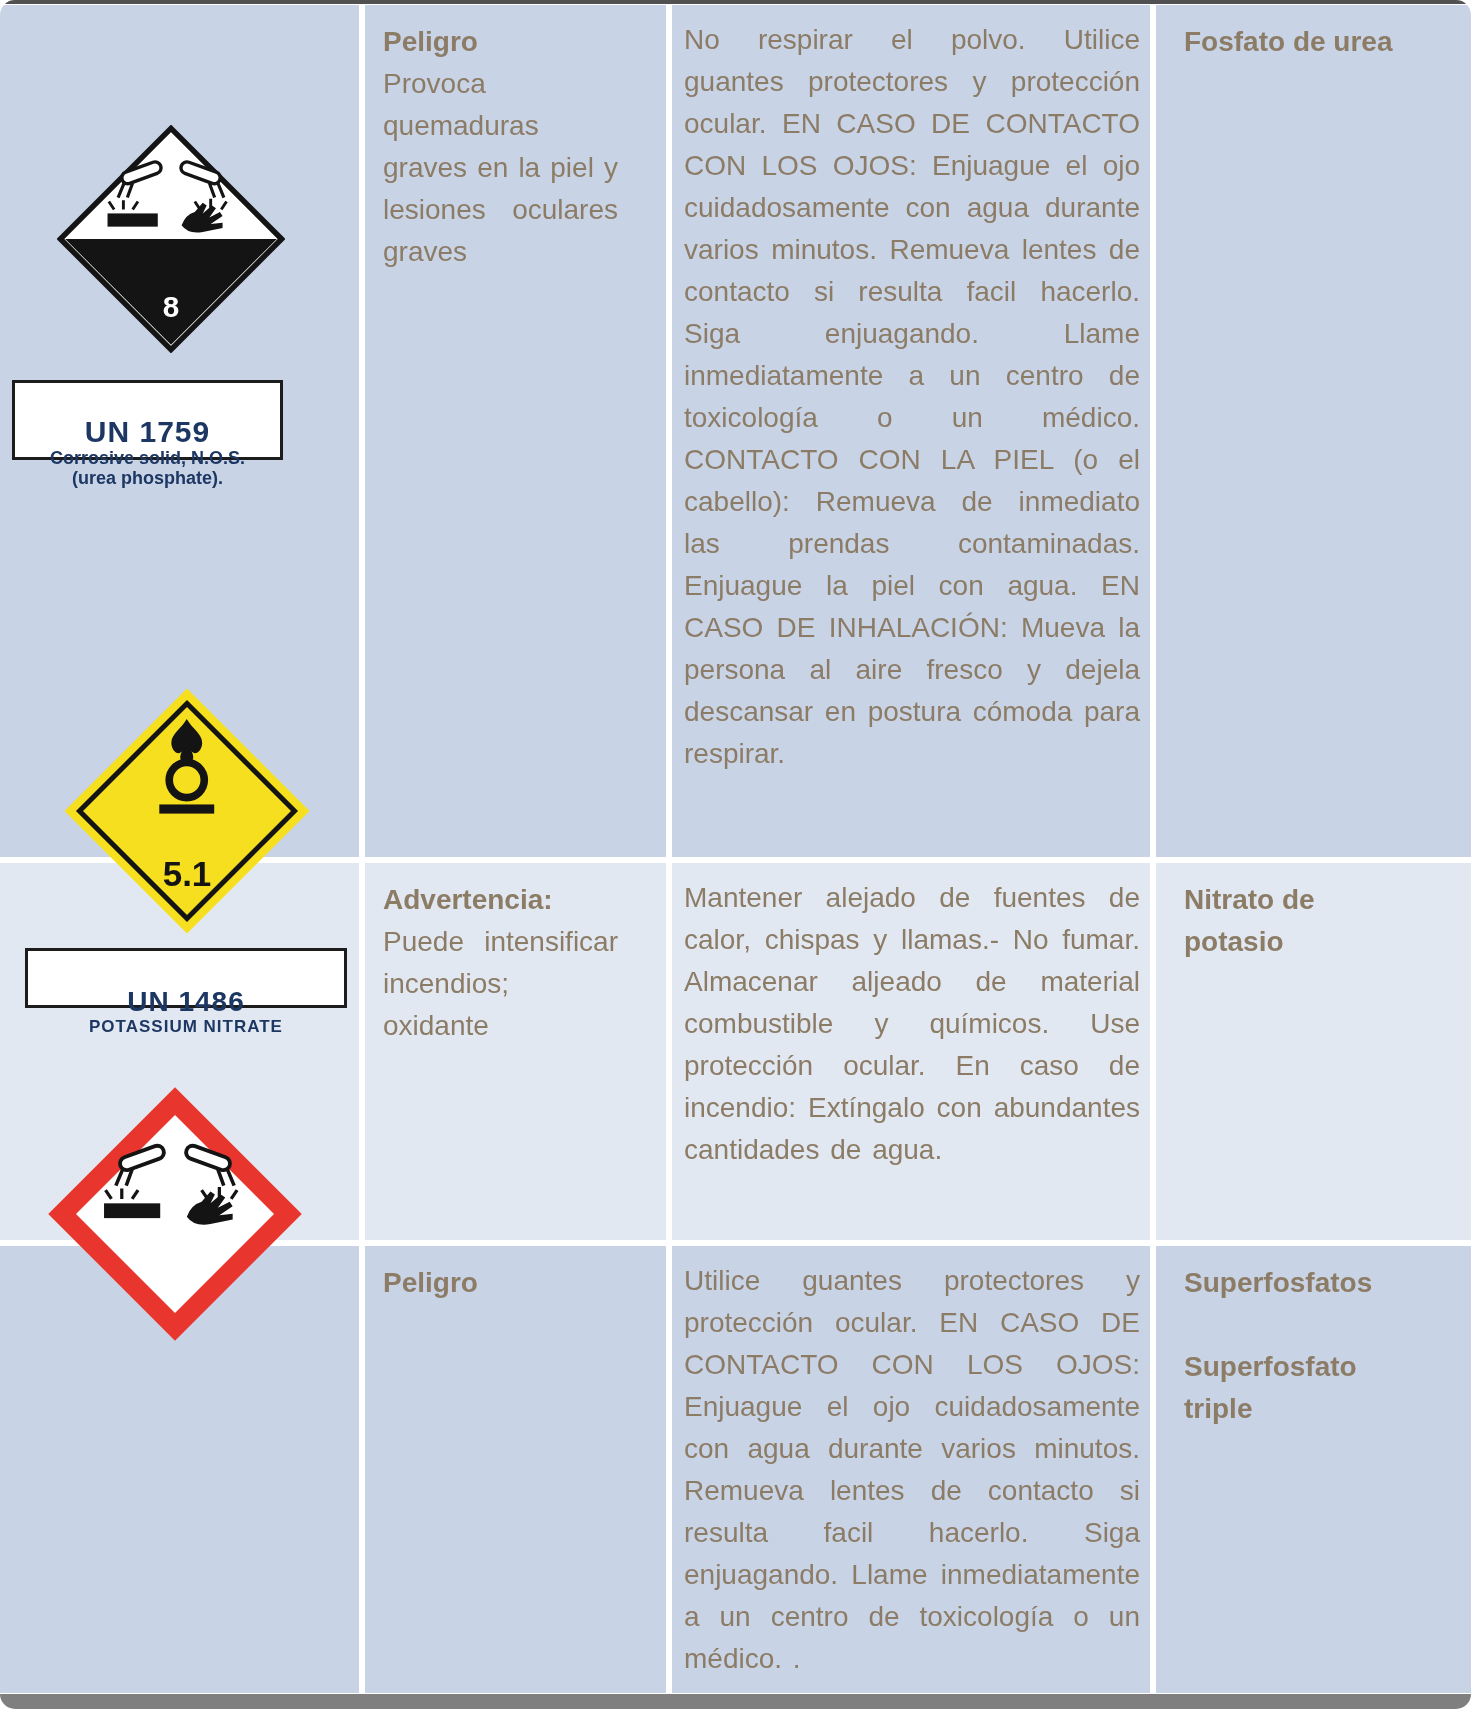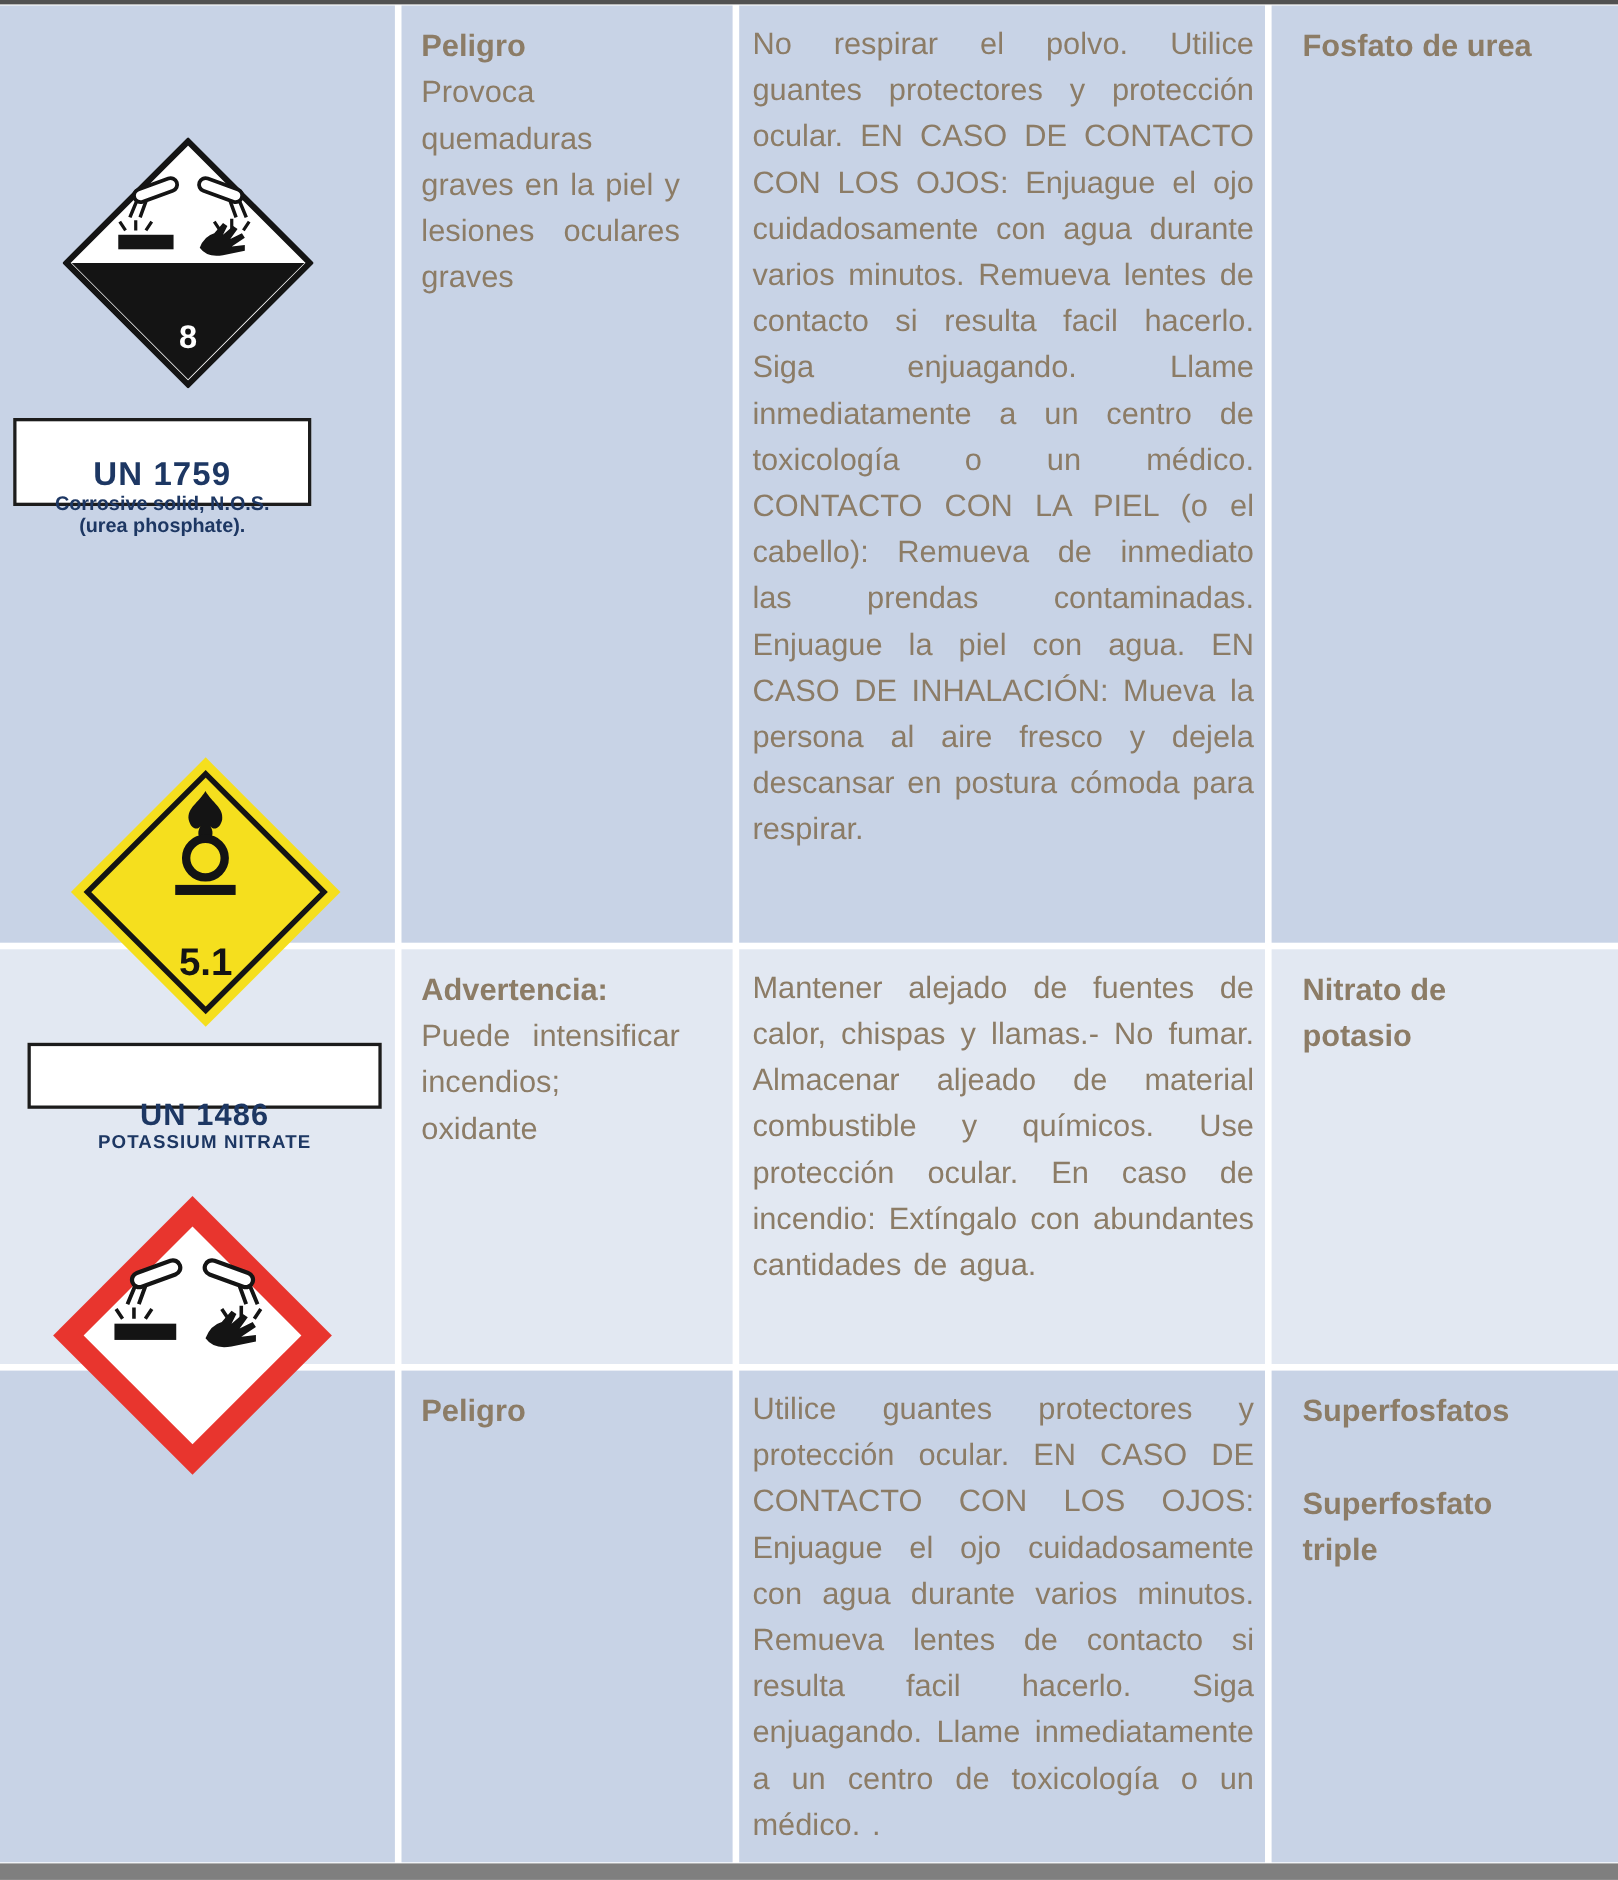--- a/index.html
+++ b/index.html
@@ -1,18 +1,18 @@
 <!DOCTYPE html>
 <html><head>
 <meta charset="utf-8">
 <style>
   html,body{margin:0;padding:0;}
   body{width:1471px;height:1709px;position:relative;background:#ffffff;
        font-family:"Liberation Sans","DejaVu Sans",sans-serif;}
-  .stage{position:absolute;inset:0;overflow:hidden;}
+  .stage{position:absolute;inset:0;overflow:hidden;border-radius:15px;}
   .topbar{position:absolute;left:0;top:0;width:1471px;height:4px;background:#515151;}
   .bottombar{position:absolute;left:0;top:1694px;width:1471px;height:15px;background:#7f7f7f;}
 
   
   .cell{position:absolute;box-sizing:border-box;color:#8c7c66;font-size:28px;line-height:42px;}
   .bg-dark{background:#c8d3e6;}
   .bg-light{background:#e2e8f2;}
   .r1{top:5px;height:852px;}
   .r2{top:863px;height:377px;}
   .r3{top:1246px;height:447px;}
@@ -23,21 +23,21 @@
   .signal{font-weight:bold;}
   .statement{max-width:235px;text-align:justify;}
   .product{max-width:215px;}
   .product + .product{margin-top:42px;}
 
   
   .picto{position:absolute;z-index:5;}
   .un-box{position:absolute;z-index:6;background:#ffffff;border:3px solid #1c1c1c;
           text-align:center;color:#1d3763;box-sizing:border-box;}
   #un1759{left:12px;top:380px;width:271px;height:80px;padding-top:5px;}
-  #un1486{left:25px;top:948px;width:322px;height:60px;padding-top:20px;}
+  #un1486{left:25px;top:948px;width:322px;height:60px;padding-top:8px;}
   .un-num{font-weight:bold;font-size:30px;line-height:32px;letter-spacing:1px;margin-top:28px;}
   .un-sub{font-weight:bold;font-size:18px;line-height:20px;}
   #un1486 .un-num{font-size:28px;line-height:30px;}
   #un1486 .un-sub{font-size:17px;line-height:19px;letter-spacing:1px;}
 </style>
 </head>
 <body>
 
 <div class="stage">
 

